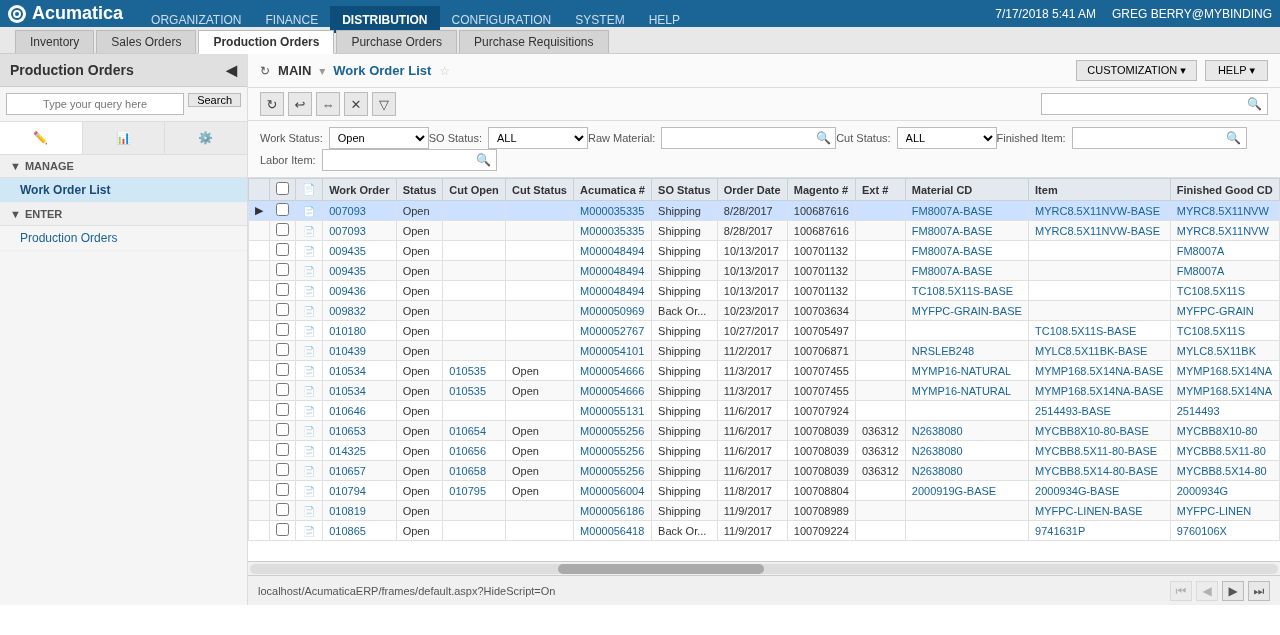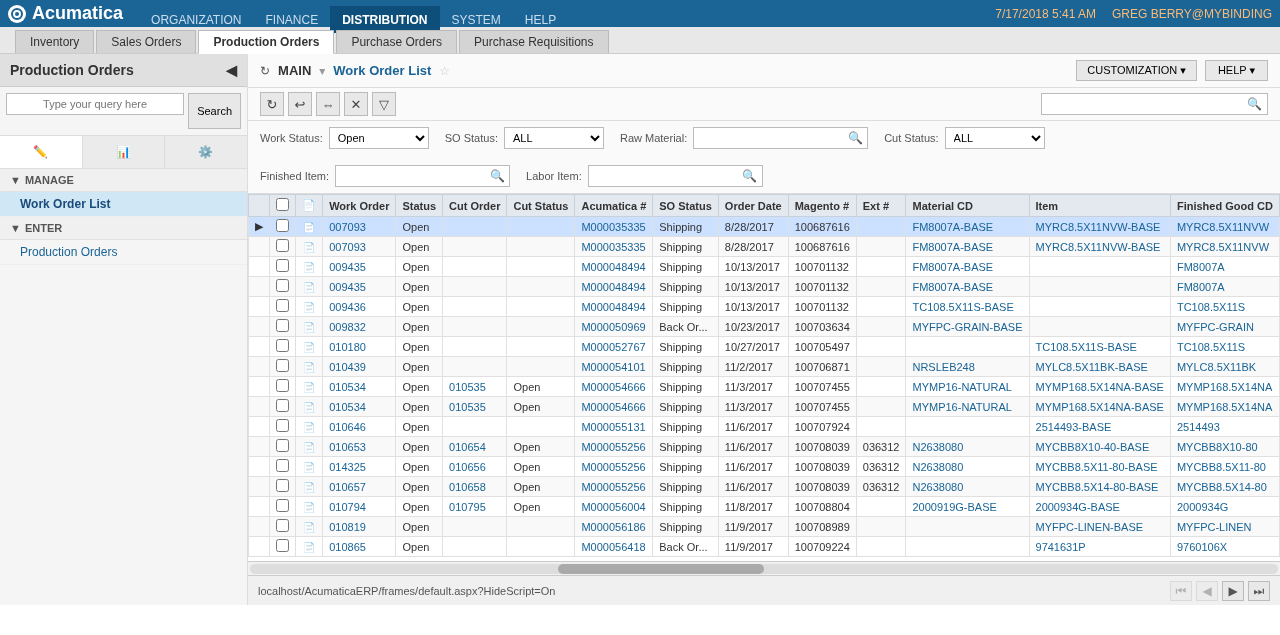--- a/index.html
+++ b/index.html
@@ -23,21 +23,21 @@
     .top-nav .logo-icon svg { width: 12px; height: 12px; }
     .top-nav .logo-text { color: #fff; font-size: 18px; font-weight: bold; }
     .top-nav-items { display: flex; gap: 0; margin-top: 12px; }
     .top-nav-item {
       color: #cde; font-size: 12px; padding: 0 12px; height: 27px;
       display: flex; align-items: center; cursor: pointer; white-space: nowrap;
     }
     .top-nav-item.active { background: #0d4f7a; color: #fff; font-weight: bold; }
     .top-nav-right {
       margin-left: auto; display: flex; align-items: center; gap: 16px;
-      color: #fdba74; font-size: 12px;
+      color: #ffffff; font-size: 12px;
     }
 
     
     .tab-bar {
       background: #e8e8e8;
       display: flex;
       align-items: flex-end;
       height: 27px;
       border-bottom: 1px solid #ccc;
       padding-left: 15px;
@@ -71,21 +71,21 @@
     }
     .sidebar-search {
       display: flex; padding: 6px 6px; gap: 4px; border-bottom: 1px solid #ddd;
     }
     .sidebar-search input {
       flex: 1; height: 22px; border: 1px solid #bbb; padding: 0 6px; font-size: 11px;
       color: #999;
       text-align: center;
     }
     .sidebar-search button {
-      height: 36px; padding: 0 8px; background: #e8e8e8; border: 1px solid #bbb;
+      height: 14px; padding: 0 8px; background: #e8e8e8; border: 1px solid #bbb;
       font-size: 11px; cursor: pointer;
     }
     .sidebar-icons {
       display: flex; border-bottom: 1px solid #ddd; background: #ebebeb;
     }
     .sidebar-icon-btn {
       flex: 1; height: 32px; display: flex; align-items: center; justify-content: center;
       cursor: pointer; border-right: 1px solid #ddd;
     }
     .sidebar-icon-btn:last-child { border-right: none; }
@@ -139,21 +139,21 @@
       margin-left: auto; display: flex; align-items: center;
       border: 1px solid #bbb; background: #fff; height: 22px;
     }
     .toolbar-search input {
       border: none; outline: none; padding: 0 6px; font-size: 11px; width: 200px; height: 20px;
     }
     .toolbar-search .search-icon { padding: 0 5px; color: #888; }
 
     
     .filter-row {
-      display: flex; gap: 16px; padding: 6px 12px; border-bottom: 1px solid #ddd;
+      display: flex; padding: 6px 12px; border-bottom: 1px solid #ddd;
       background: #fafafa; flex-wrap: wrap; align-items: center;
     }
     .filter-group { display: flex; align-items: center; gap: 6px; }
     .filter-label { font-size: 11px; color: #555; white-space: nowrap; }
     .filter-select {
       height: 22px; border: 1px solid #bbb; padding: 0 4px; font-size: 11px;
       background: #fff; min-width: 100px;
     }
     .filter-input-with-icon {
       display: flex; align-items: center; border: 1px solid #bbb; background: #fff; height: 22px;
@@ -222,20 +222,21 @@
           <circle cx="6" cy="6" r="5" fill="none" stroke="#1a6496" stroke-width="2"></circle>
           <circle cx="6" cy="6" r="2" fill="#1a6496"></circle>
         </svg>
     </div>
     <span class="logo-text">Acumatica</span>
   </div>
   <div class="top-nav-items">
     <div class="top-nav-item">ORGANIZATION</div>
     <div class="top-nav-item">FINANCE</div>
     <div class="top-nav-item active">DISTRIBUTION</div>
+    <div class="top-nav-item">CONFIGURATION</div>
     <div class="top-nav-item">SYSTEM</div>
     <div class="top-nav-item">HELP</div>
   </div>
   <div class="top-nav-right">
     <span>7/17/2018  5:41 AM</span>
     <span>GREG BERRY@MYBINDING</span>
   </div>
 </div>
 
 <div class="tab-bar">
@@ -350,21 +351,21 @@
 
     <div class="table-container">
       <table>
         <thead>
           <tr>
             <th style="width:18px;"></th>
             <th style="width:18px;"><input type="checkbox" style=""></th>
             <th style="width:18px;">📄</th>
             <th>Work Order</th>
             <th>Status</th>
-            <th>Cut Order</th>
+            <th>Cut Open</th>
             <th>Cut Status</th>
             <th>Acumatica #</th>
             <th>SO Status</th>
             <th>Order Date</th>
             <th>Magento #</th>
             <th>Ext #</th>
             <th>Material CD</th>
             <th>Item</th>
             <th>Finished Good CD</th>
           </tr>
@@ -564,21 +565,21 @@
               <td><a href="#">010653</a></td>
               <td>Open</td>
               <td><a href="#">010654</a></td>
               <td>Open</td>
               <td><a href="#">M000055256</a></td>
               <td>Shipping</td>
               <td>11/6/2017</td>
               <td>100708039</td>
               <td>036312</td>
               <td><a href="#">N2638080</a></td>
-              <td><a href="#">MYCBB8X10-40-BASE</a></td>
+              <td><a href="#">MYCBB8X10-80-BASE</a></td>
               <td><a href="#">MYCBB8X10-80</a></td>
             </tr>
             <tr>
               <td style="text-align: center;"></td>
               <td style="text-align: center;"><input type="checkbox" style=""></td>
               <td style="text-align: center;"><span style="font-size:10px;">📄</span></td>
               <td><a href="#">014325</a></td>
               <td>Open</td>
               <td><a href="#">010656</a></td>
               <td>Open</td>

